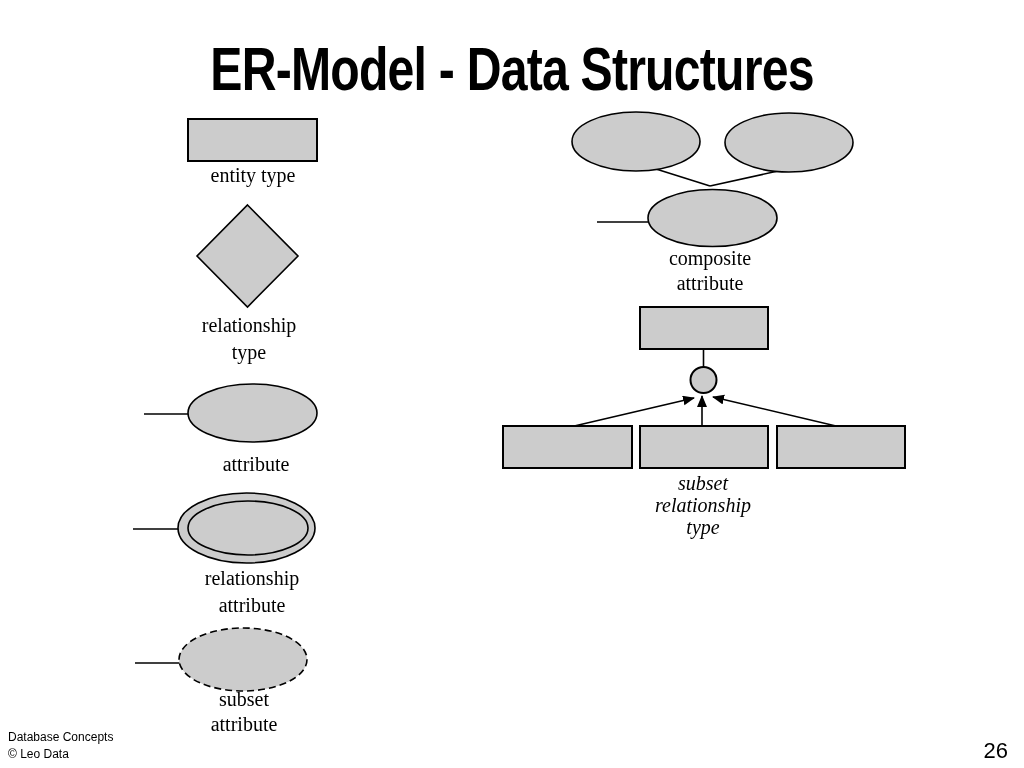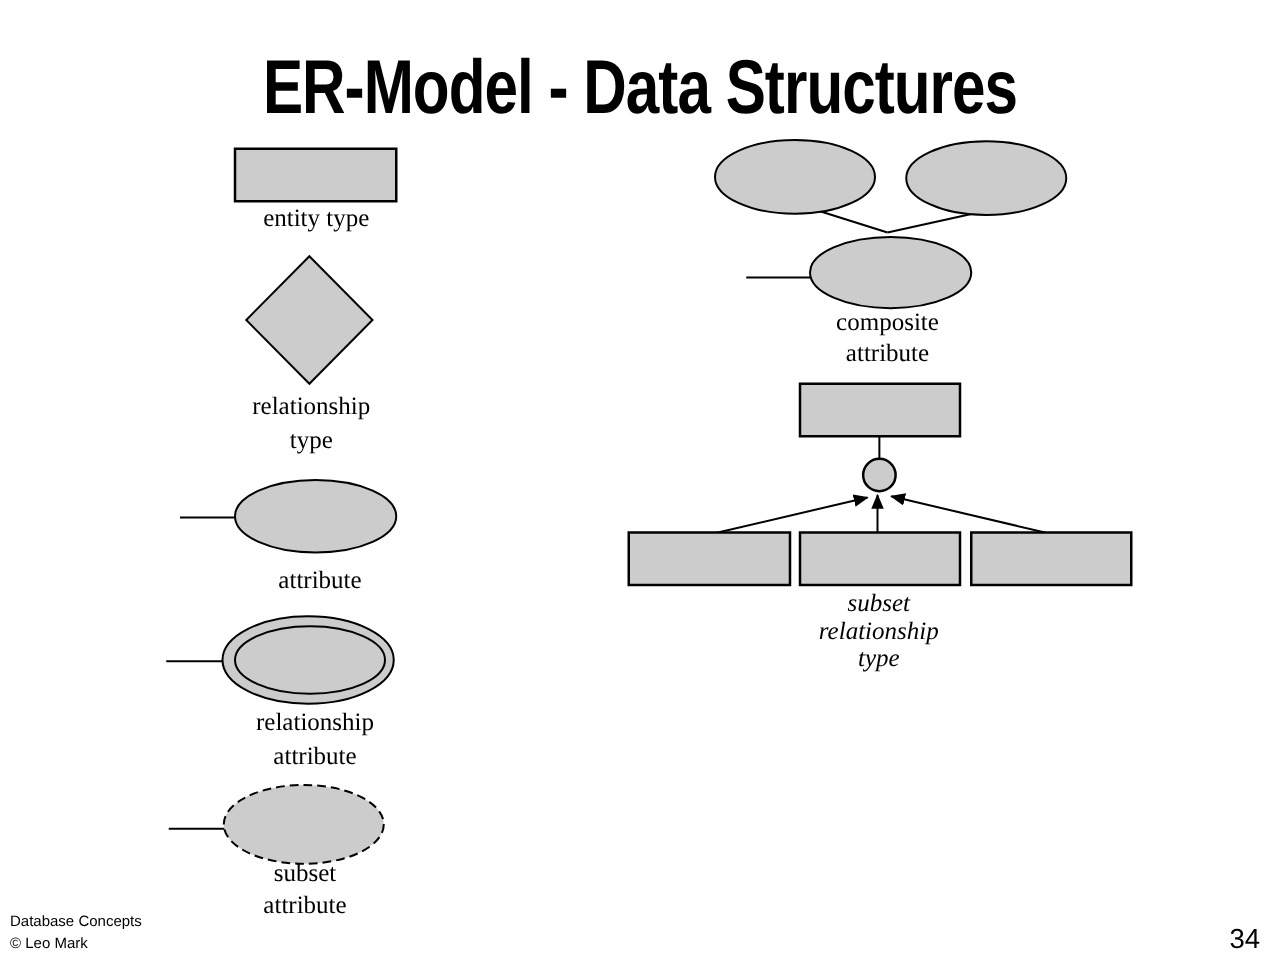--- a/index.html
+++ b/index.html
@@ -157,18 +157,18 @@
   </div>
 
   <div class="label tighter" style="left:703px; top:472px">
     <div>subset</div>
     <div>relationship</div>
     <div>type</div>
   </div>
 
   <div class="footer">
     <div>Database Concepts</div>
-    <div>© Leo Mark</div>
+    <div>© Leo Data</div>
   </div>
 
-  <div class="page-number">34</div>
+  <div class="page-number">26</div>
 
 </div>
 
 </body></html>

